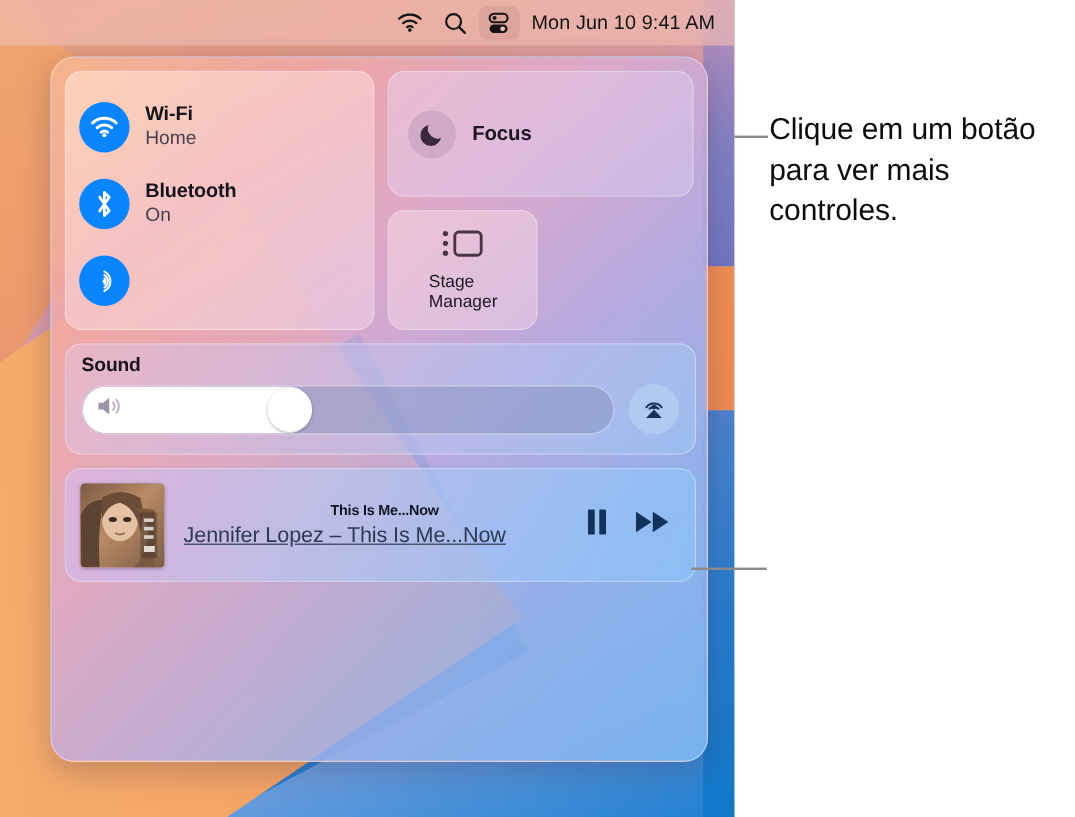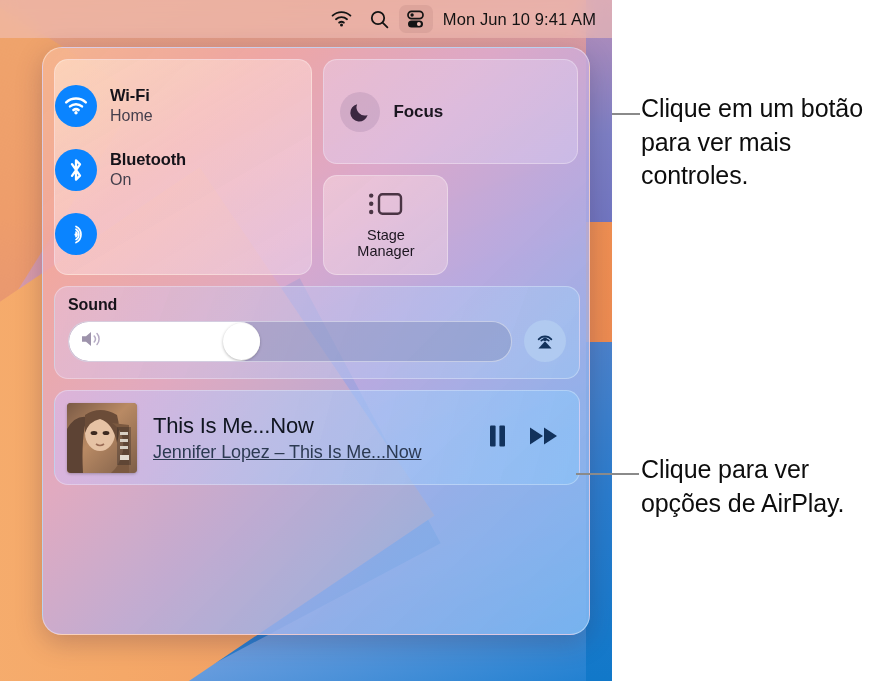--- a/index.html
+++ b/index.html
@@ -138,21 +138,21 @@
   .tile-connect {
     width: 265px;
     height: 216px;
     padding: 14px 0 0 0;
     background: linear-gradient(150deg, rgba(255,232,214,0.58) 0%, rgba(253,222,222,0.52) 45%, rgba(240,216,236,0.50) 100%);
   }
   .conn-item {
     display: flex;
     align-items: center;
     height: 64px;
-    padding-left: 0;
+    padding-left: 11px;
     gap: 13px;
   }
   .conn-icon {
     width: 42px; height: 42px;
     border-radius: 50%;
     background: #0a84ff;
     display: flex; align-items: center; justify-content: center;
     flex: none;
   }
   .conn-text { display: flex; flex-direction: column; justify-content: center; }
@@ -181,21 +181,21 @@
 
   .mini-row { display: flex; gap: 11px; }
   .tile-mini {
     width: 125px; height: 100px;
     display: flex; flex-direction: column;
     align-items: center; justify-content: center;
     gap: 6px;
     background: linear-gradient(140deg, rgba(247,218,226,0.55) 0%, rgba(236,210,228,0.52) 100%);
   }
   .mini-label {
-    font-size: 14.5px; color: #1c1620; text-align: center;
+    font-size: 14.5px; color: #1c1620; 
     line-height: 1.12; font-weight: normal;
   }
 
   
   .tile-slider {
     margin-top: 11px;
     width: 526px;
     height: 93px;
     padding: 9px 13px 0 13px;
   }
@@ -255,22 +255,22 @@
   }
   .album-art {
     width: 70px; height: 70px; border-radius: 4px;
     flex: none; overflow: hidden;
     background: linear-gradient(160deg,#6d5243 0%,#a8805f 40%,#caa07c 70%,#8d6a52 100%);
     position: relative;
     box-shadow: 0 1px 3px rgba(0,0,0,0.25);
   }
   .np-text { margin-left: 16px; flex: 1; min-width: 0; }
   .np-title {
-    font-size: 22px; font-weight: normal; color: #101520;
-    letter-spacing: -0.2px; line-height: 1.25;
+    font-size: 12px; font-weight: bold; color: #101520;
+    letter-spacing: -0.2px; line-height: 1.25; text-align: center;
   }
   .np-sub {
     font-size: 18px; color: #2c3a52; margin-top: 2px;
     letter-spacing: -0.1px; line-height: 1.25;
     white-space: nowrap; overflow: hidden; text-overflow: ellipsis; text-decoration: underline;
   }
   .np-controls { display: flex; align-items: center; gap: 22px; flex: none; }
 
   
   .callout {
@@ -491,15 +491,14 @@
         </span>
       </div>
     </div>
 
   </div>
 
   <div class="leader leader-1"></div>
   <div class="callout callout-1">Clique em um botão para ver mais controles.</div>
 
   <div class="leader leader-2"></div>
-  <div class="callout callout-2">Clique para ver opções de AirPlay.</div>
 
 </div>
 
 </body></html>

